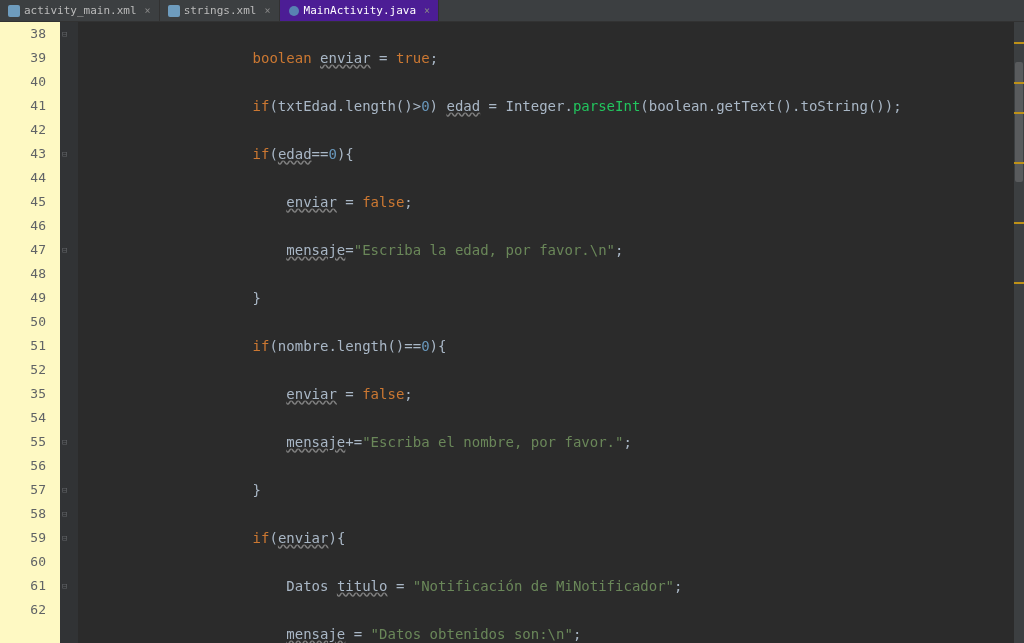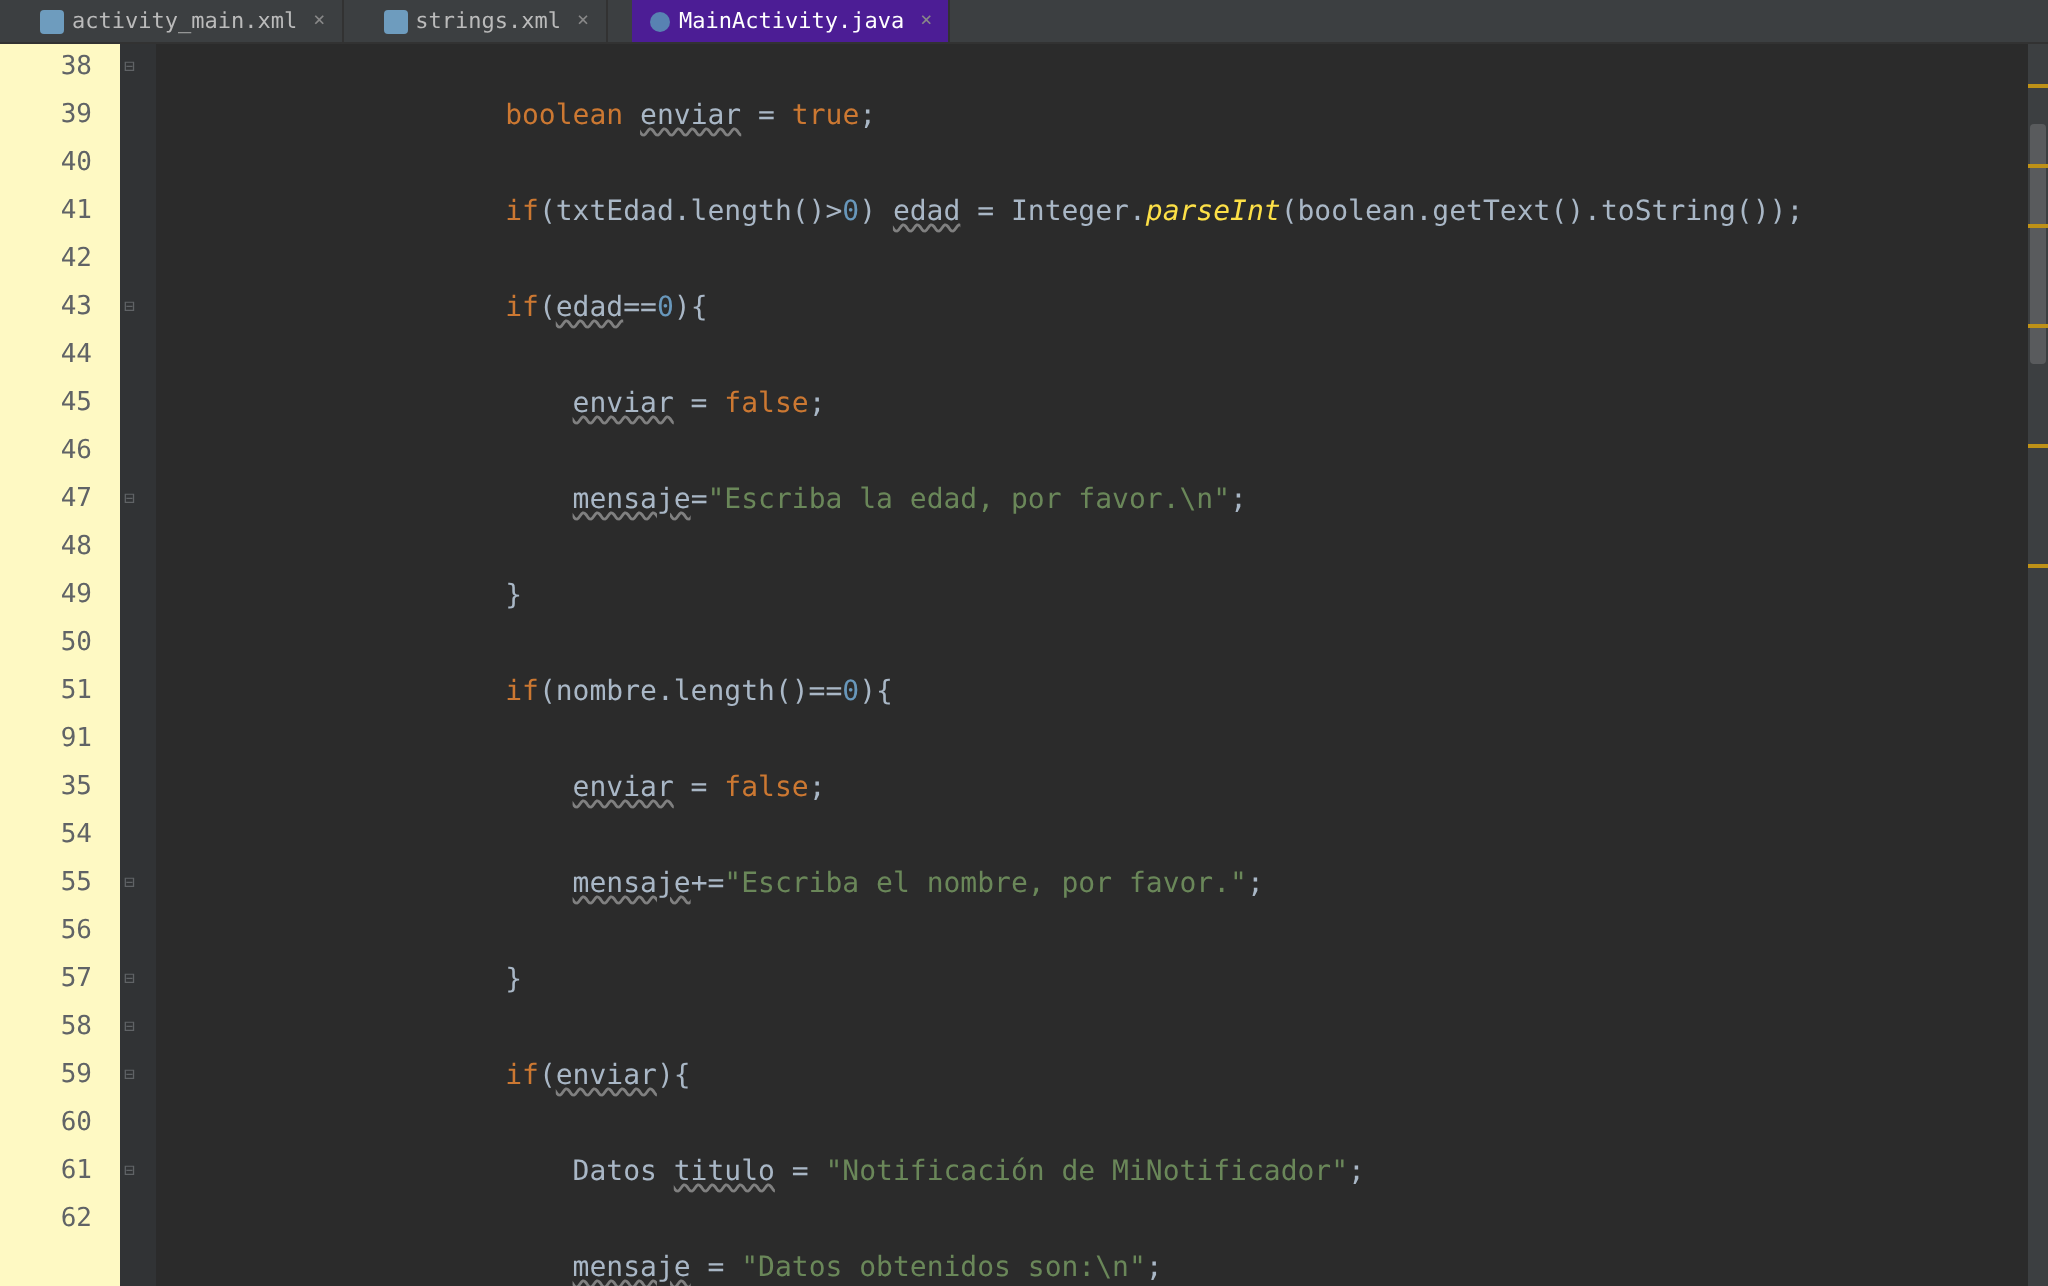--- a/index.html
+++ b/index.html
@@ -20,21 +20,20 @@
   }
   .tab {
     display: flex;
     align-items: center;
     padding: 0 8px;
     font-size: 11px;
     color: #bbbbbb;
     border-right: 1px solid #323232;
     gap: 4px;
     cursor: pointer;
-    margin-left: 12px;
   }
   .tab.active {
     background: #4c1d95;
     color: #ffffff;
   }
   .tab-icon { width: 12px; height: 12px; display: inline-block; }
   .tab-close { margin-left: 4px; color: #888; font-size: 10px; }
   .editor {
     display: flex;
     height: calc(100% - 22px);
@@ -70,21 +69,21 @@
     white-space: pre;
     padding-left: 6px;
     font-size: 14px;
     position: relative;
   }
   .ln { height: 24px; }
   .kw { color: #cc7832; }
   .str { color: #6a8759; }
   .num { color: #6897bb; }
   .id-u { text-decoration: underline; text-decoration-color: #808080; text-decoration-style: wavy; margin-top: 16px; }
-  .static-i { color: #fde047; font-style: italic; }
+  .static-i { color: #22c55e; }
   .scrollbar {
     width: 10px;
     background: #3c3f41;
     position: relative;
   }
   .scroll-thumb {
     position: absolute;
     width: 8px;
     left: 1px;
     top: 40px;
@@ -141,21 +140,21 @@
     <div class="ln">42</div>
       <div class="ln">43</div>
       <div class="ln">44</div>
       <div class="ln">45</div>
     <div class="ln">46</div>
       <div class="ln">47</div>
       <div class="ln">48</div>
       <div class="ln">49</div>
     <div class="ln">50</div>
       <div class="ln">51</div>
-      <div class="ln">91</div>
+      <div class="ln">52</div>
       <div class="ln">35</div>
     <div class="ln">54</div>
       <div class="ln">55</div>
       <div class="ln">56</div>
       <div class="ln">57</div>
     <div class="ln">58</div>
       <div class="ln">59</div>
       <div class="ln">60</div>
       <div class="ln">61</div>
     <div class="ln">62</div>

